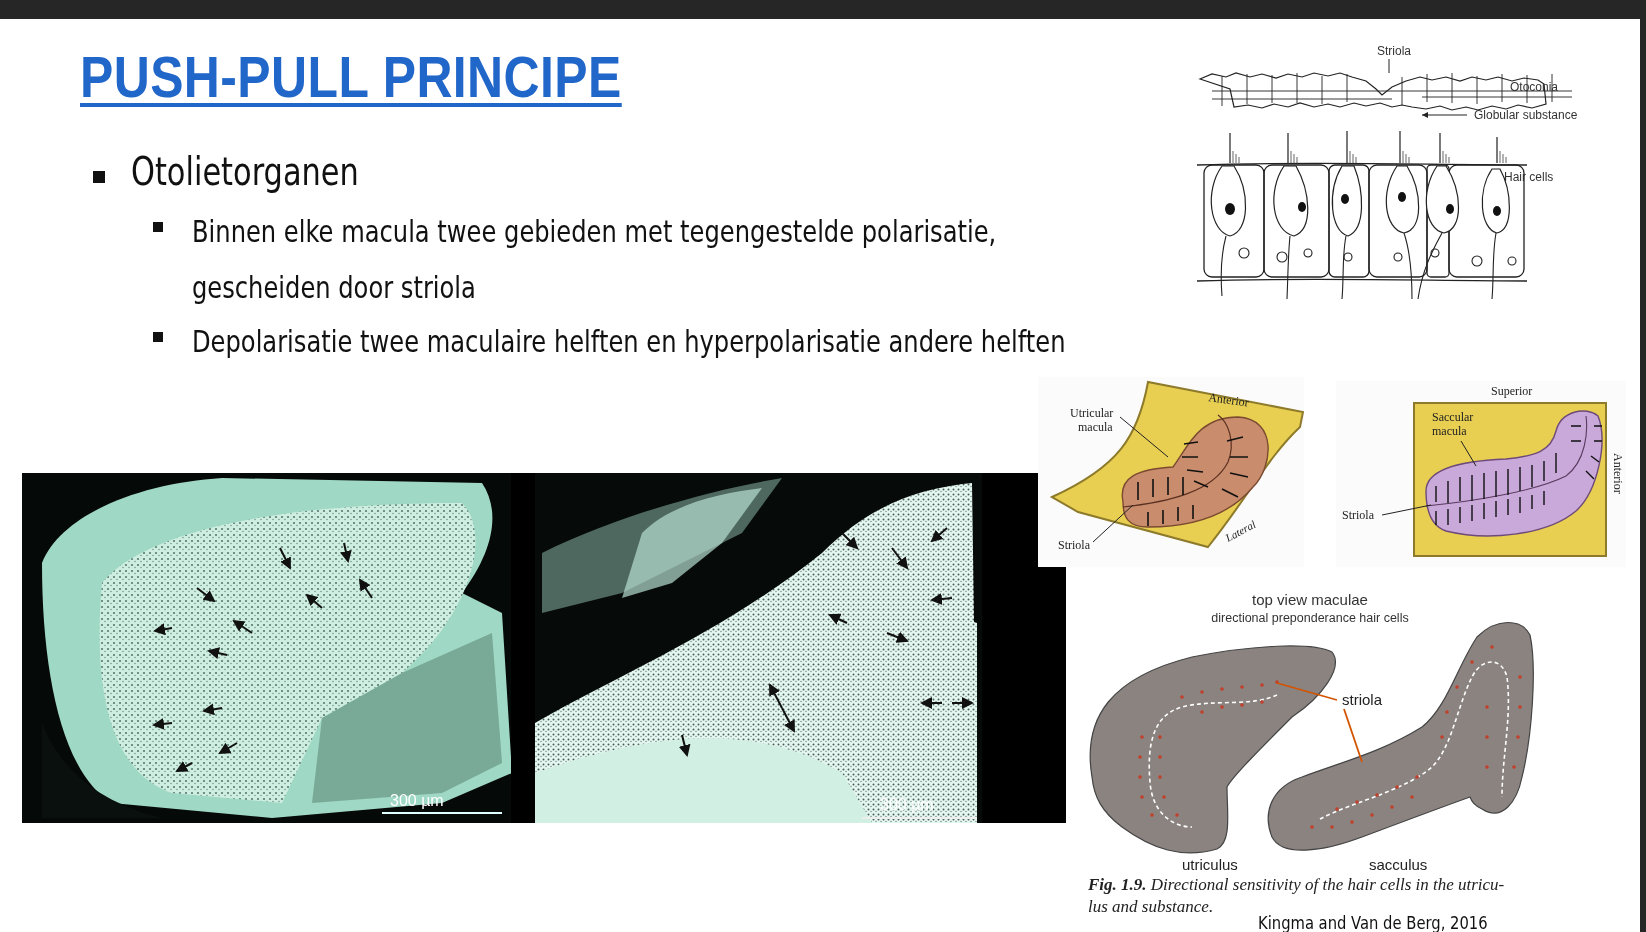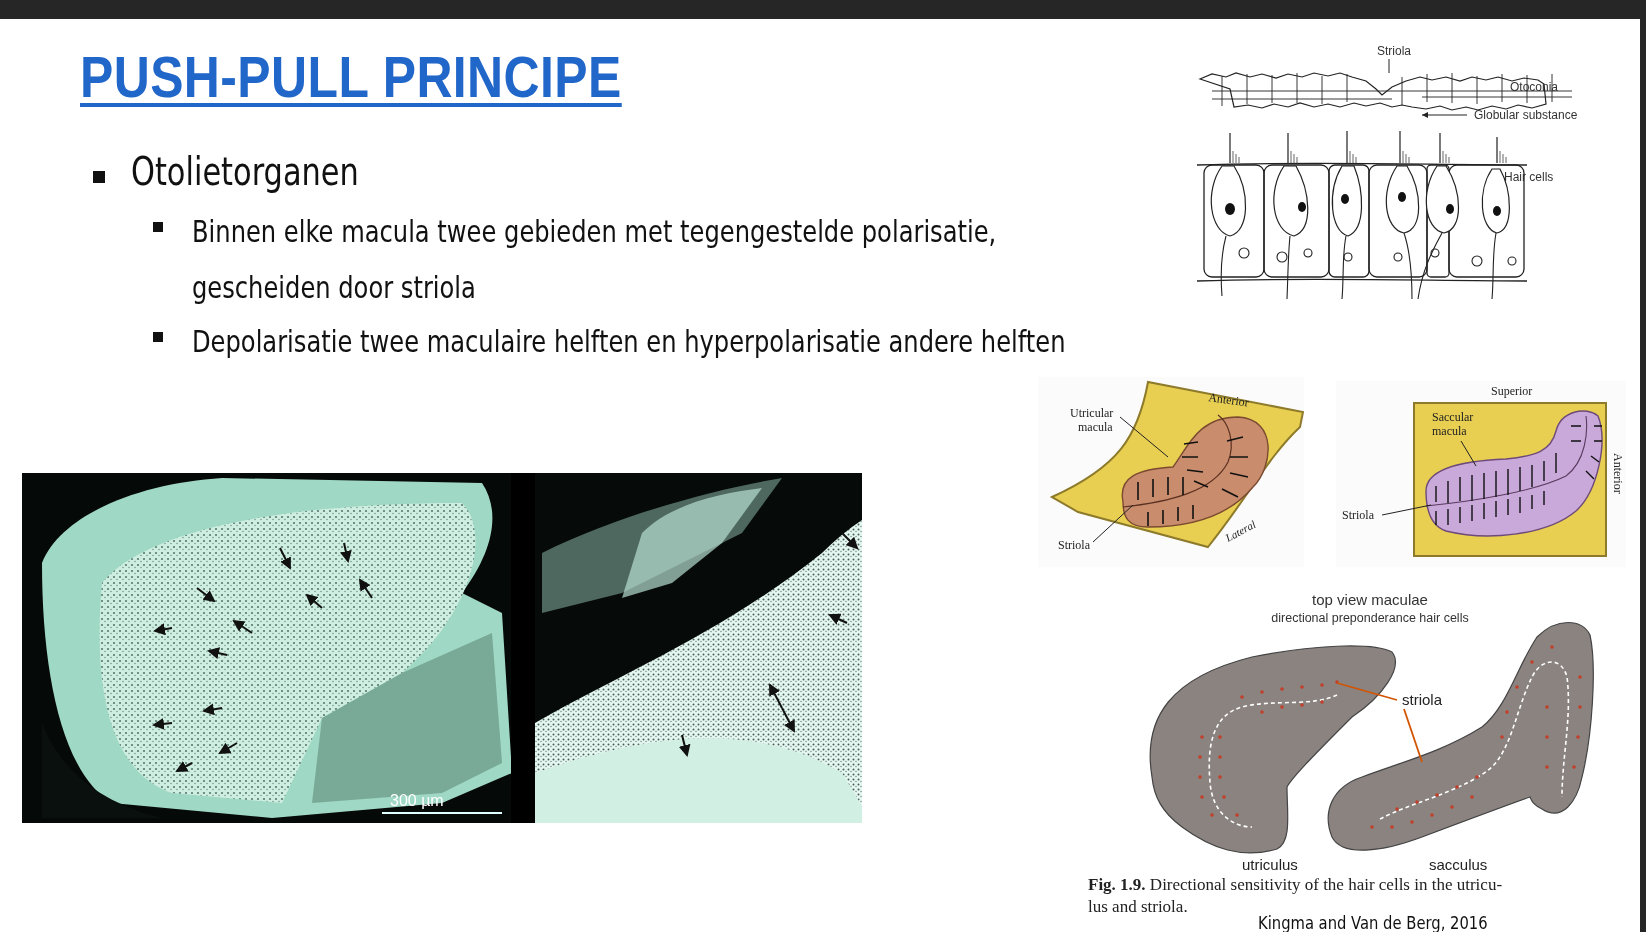--- a/index.html
+++ b/index.html
@@ -6,24 +6,24 @@
   body { width:1646px; height:932px; background:#262626; overflow:hidden; position:relative; font-family:"DejaVu Sans", sans-serif; }
   .slide { position:absolute; left:0; top:7px; width:1640px; height:925px; background:#ffffff; overflow:hidden;margin-top:12px; }
   .title { position:absolute; left:80px; top:24px; font-family:"Liberation Sans", sans-serif; font-weight:700; font-size:58px; color:#2166c9; text-decoration:underline; text-decoration-thickness:4px; text-underline-offset:6px; letter-spacing:0.5px; transform:scaleX(0.86); transform-origin:left top; white-space:nowrap; }
   .bullets { position:absolute; left:0; top:0; }
   .b { position:absolute; font-family:"DejaVu Sans", sans-serif; color:#111; white-space:nowrap; transform:scaleX(0.78); transform-origin:left top; }
   .b1 { left:131px; top:130px; font-size:39px; }
   .b2 { left:192px; font-size:31px; }
   .sq { position:absolute; background:#111; }
   .sq1 { left:93px; top:152px; width:12px; height:12px; }
   .sq2 { left:153px; width:10px; height:10px; }
-  .sem { position:absolute; left:22px; top:454px; width:840px; height:350px; background:#000; overflow:hidden; }
+  .sem { position:absolute; left:22px; top:454px; width:1044px; height:350px; background:#000; overflow:hidden; }
   .sem svg { display:block; }
   .fig { position:absolute; }
-  .caption { position:absolute; left:1088px; top:855px; width:470px; font-family:"Liberation Serif", serif; font-size:17px; color:#222; line-height:22px; }
+  .caption { position:absolute; left:1088px; top:855px; width:470px; font-family:"Liberation Serif", serif; font-size:17px; color:#222; line-height:22px;font-style:italic; }
   .caption b { font-weight:700; }
   .cite { position:absolute; left:1258px; top:893px; font-family:"DejaVu Sans", sans-serif; font-size:18px; color:#111; transform:scaleX(0.82); transform-origin:left top; white-space:nowrap; }
 </style>
 </head>
 <body>
 
 <div class="slide">
 
   <div class="title">PUSH-PULL PRINCIPE</div>
 
@@ -201,21 +201,21 @@
       <text x="155" y="14" font-family="Liberation Serif, serif" font-size="12" fill="#222">Superior</text>
       <text x="96" y="40" font-family="Liberation Serif, serif" font-size="12" fill="#222">Saccular</text>
       <text x="96" y="54" font-family="Liberation Serif, serif" font-size="12" fill="#222">macula</text>
       <line x1="125" y1="60" x2="140" y2="85" stroke="#222" stroke-width="1"></line>
       <text x="6" y="138" font-family="Liberation Serif, serif" font-size="12" fill="#222">Striola</text>
       <line x1="46" y1="134" x2="95" y2="124" stroke="#222" stroke-width="1"></line>
       <text x="278" y="72" font-family="Liberation Serif, serif" font-size="12" fill="#222" transform="rotate(90 278 72)">Anterior</text>
     </svg>
   </div>
 
-  <div class="fig" style="left:1142px; top:568px; width:456px; height:286px;">
+  <div class="fig" style="left:1082px; top:568px; width:456px; height:286px;">
     <svg width="456" height="286" viewBox="0 0 456 286">
       <text x="228" y="18" text-anchor="middle" font-family="Liberation Sans, sans-serif" font-size="15" fill="#333">top view maculae</text>
       <text x="228" y="35" text-anchor="middle" font-family="Liberation Sans, sans-serif" font-size="12.5" fill="#333">directional preponderance hair cells</text>
 
       <path d="M10,190 C0,130 30,90 110,70 C170,58 230,55 250,65 C262,80 240,110 210,130 C180,160 150,190 145,200 C145,225 150,255 135,262 C100,272 70,262 40,240 C20,225 12,210 10,190 Z" fill="#8a8380" stroke="#444" stroke-width="1.2"></path>
 
       <path d="M190,250 C180,225 190,200 220,190 C260,175 300,165 340,140 C365,120 375,80 395,50 C415,30 440,32 448,48 C455,80 450,150 440,190 C435,215 420,235 400,222 C392,218 390,215 388,210 C360,220 320,235 280,250 C240,265 200,270 190,250 Z" fill="#8a8380" stroke="#444" stroke-width="1.2"></path>
 
       <path d="M195,108 C170,120 130,112 100,120 C70,128 65,160 68,195 C70,225 90,240 110,240" fill="none" stroke="#fff" stroke-width="1.6" stroke-dasharray="4,3"></path>
       <path d="M238,232 C270,215 320,205 350,180 C370,160 375,120 390,90 C400,70 420,70 425,90 C430,130 420,170 420,210" fill="none" stroke="#fff" stroke-width="1.6" stroke-dasharray="4,3"></path>
@@ -272,18 +272,18 @@
       </g>
       <text x="260" y="118" font-family="Liberation Sans, sans-serif" font-size="15" fill="#222">striola</text>
       <text x="100" y="283" font-family="Liberation Sans, sans-serif" font-size="15" fill="#222">utriculus</text>
       <text x="287" y="283" font-family="Liberation Sans, sans-serif" font-size="15" fill="#222">sacculus</text>
     </svg>
   </div>
 
   <div class="caption">
     <b>Fig. 1.9.</b>
     <span>Directional sensitivity of the hair cells in the utricu-</span><br>
-    <span>lus and striola.</span>
+    <span>lus and substance.</span>
   </div>
 
   <div class="cite">Kingma and Van de Berg, 2016</div>
 
 </div>
 
 </body></html>

